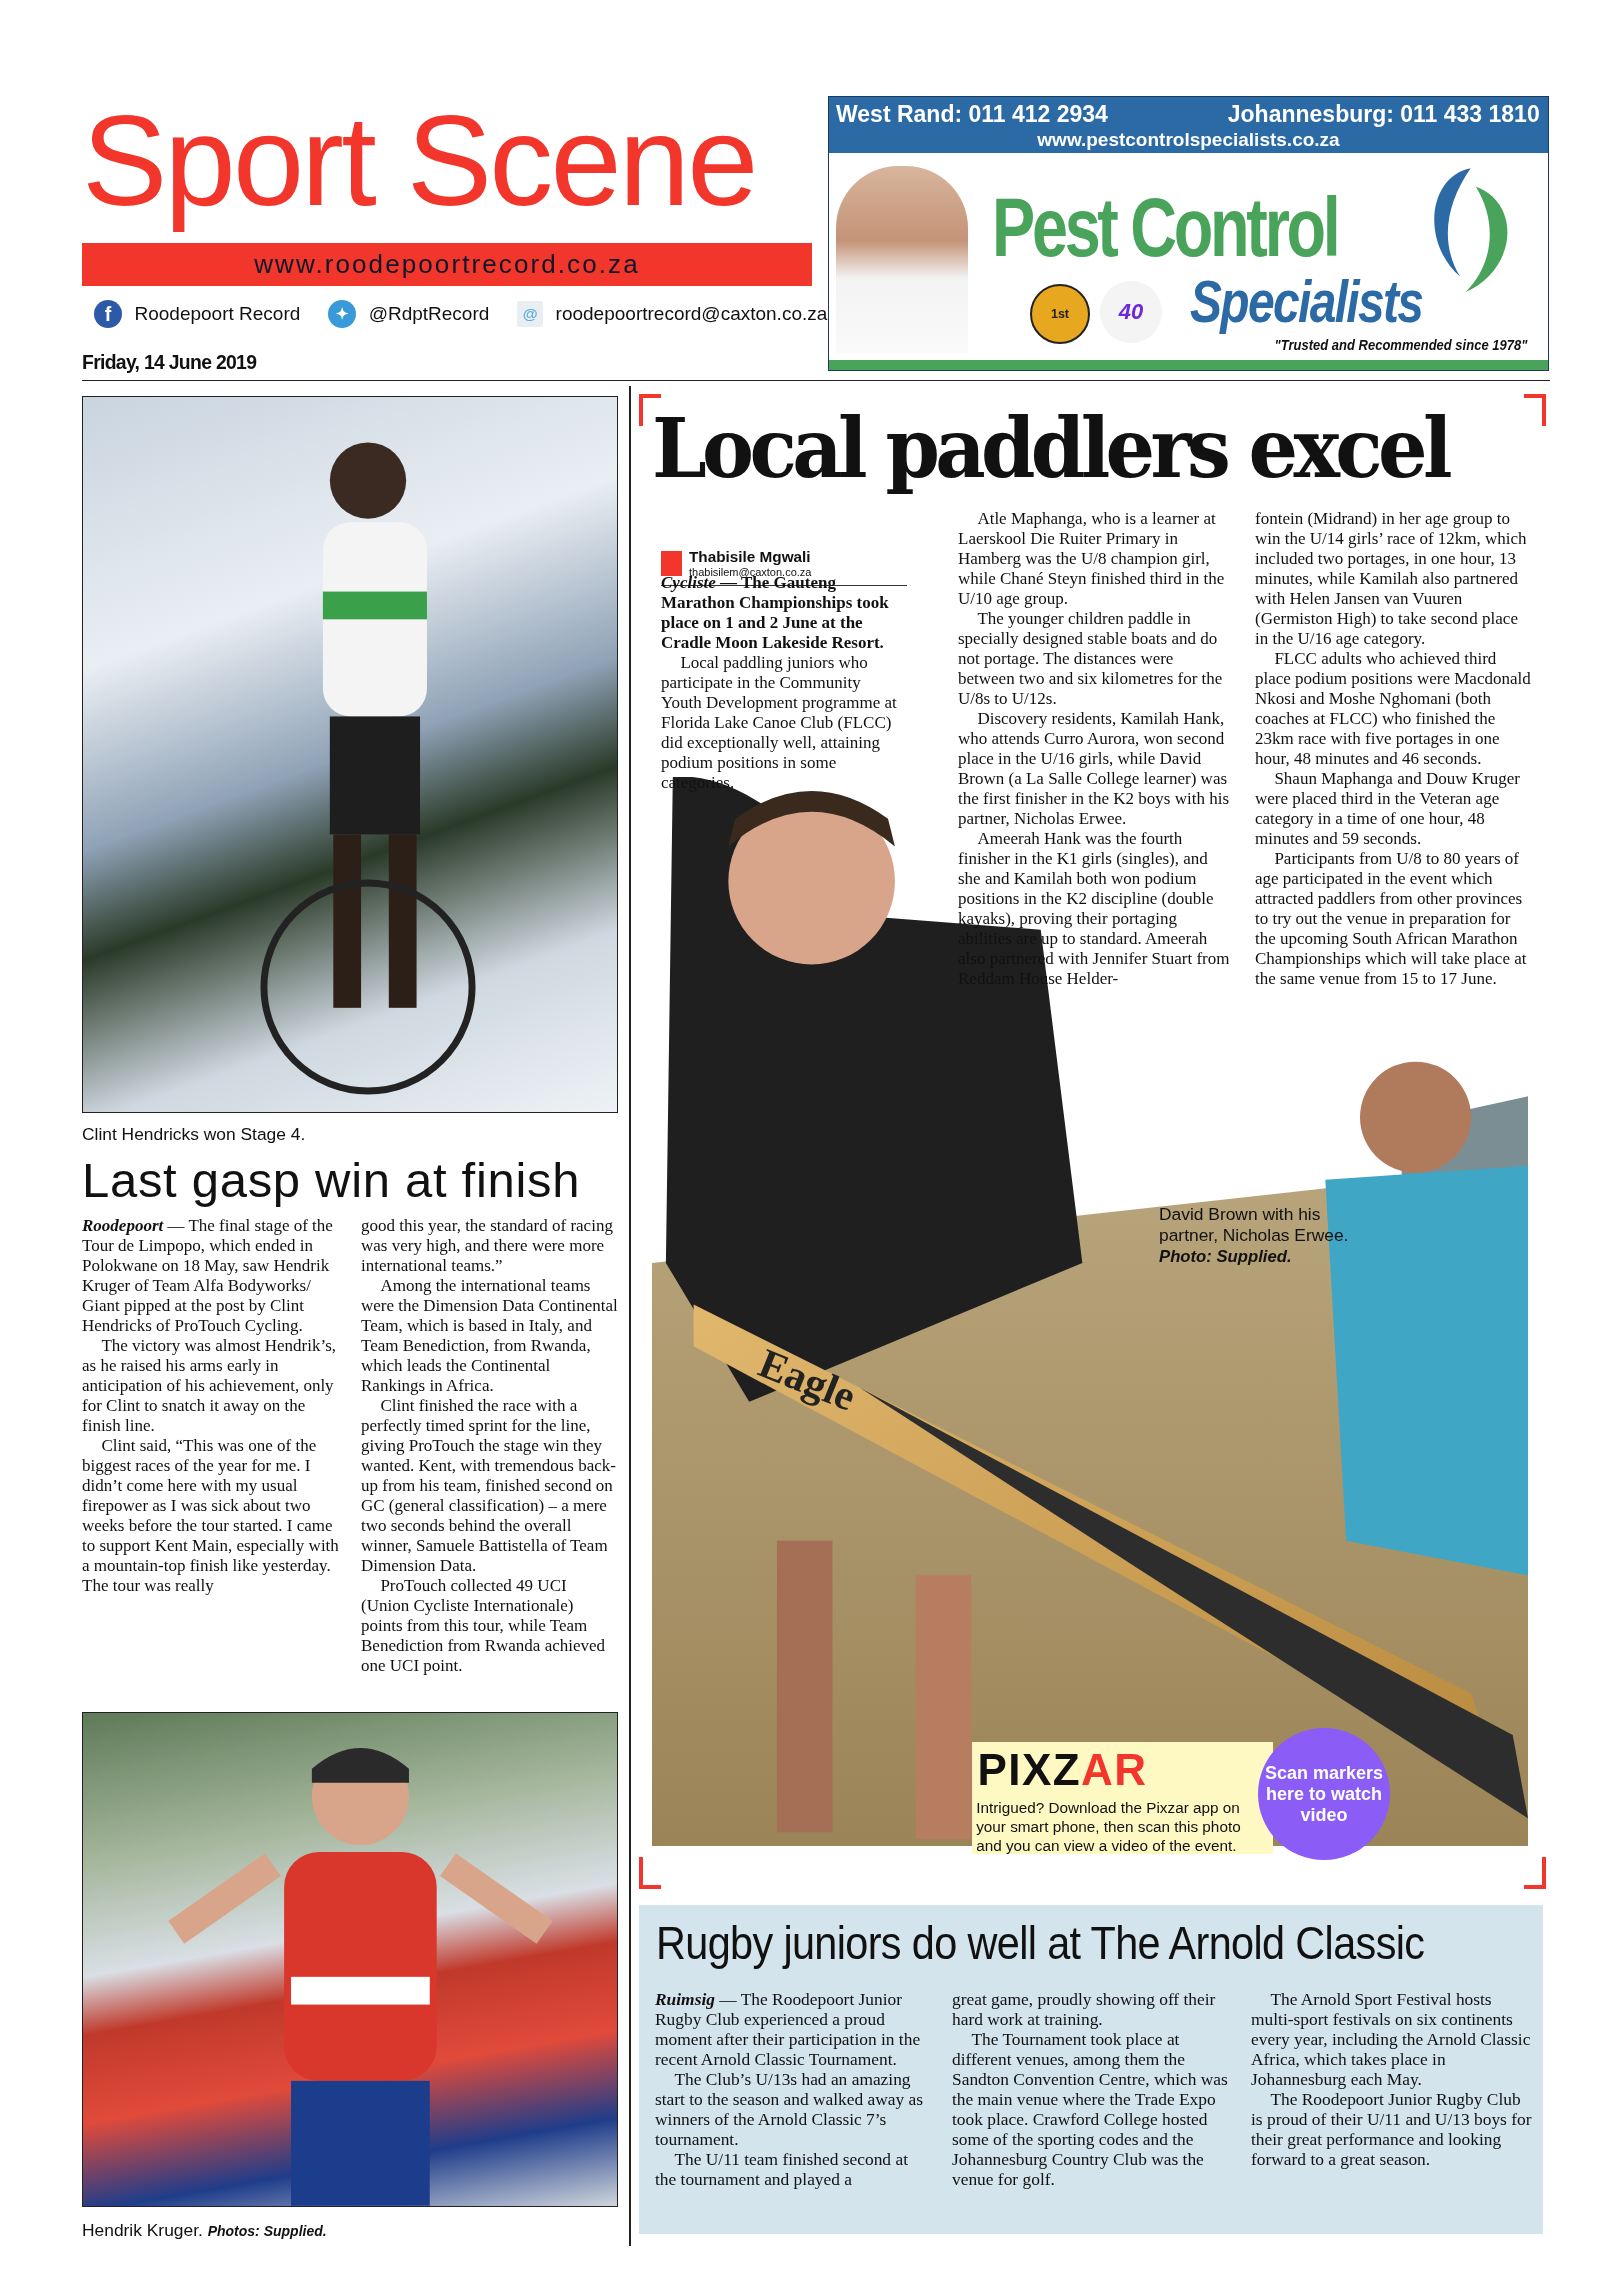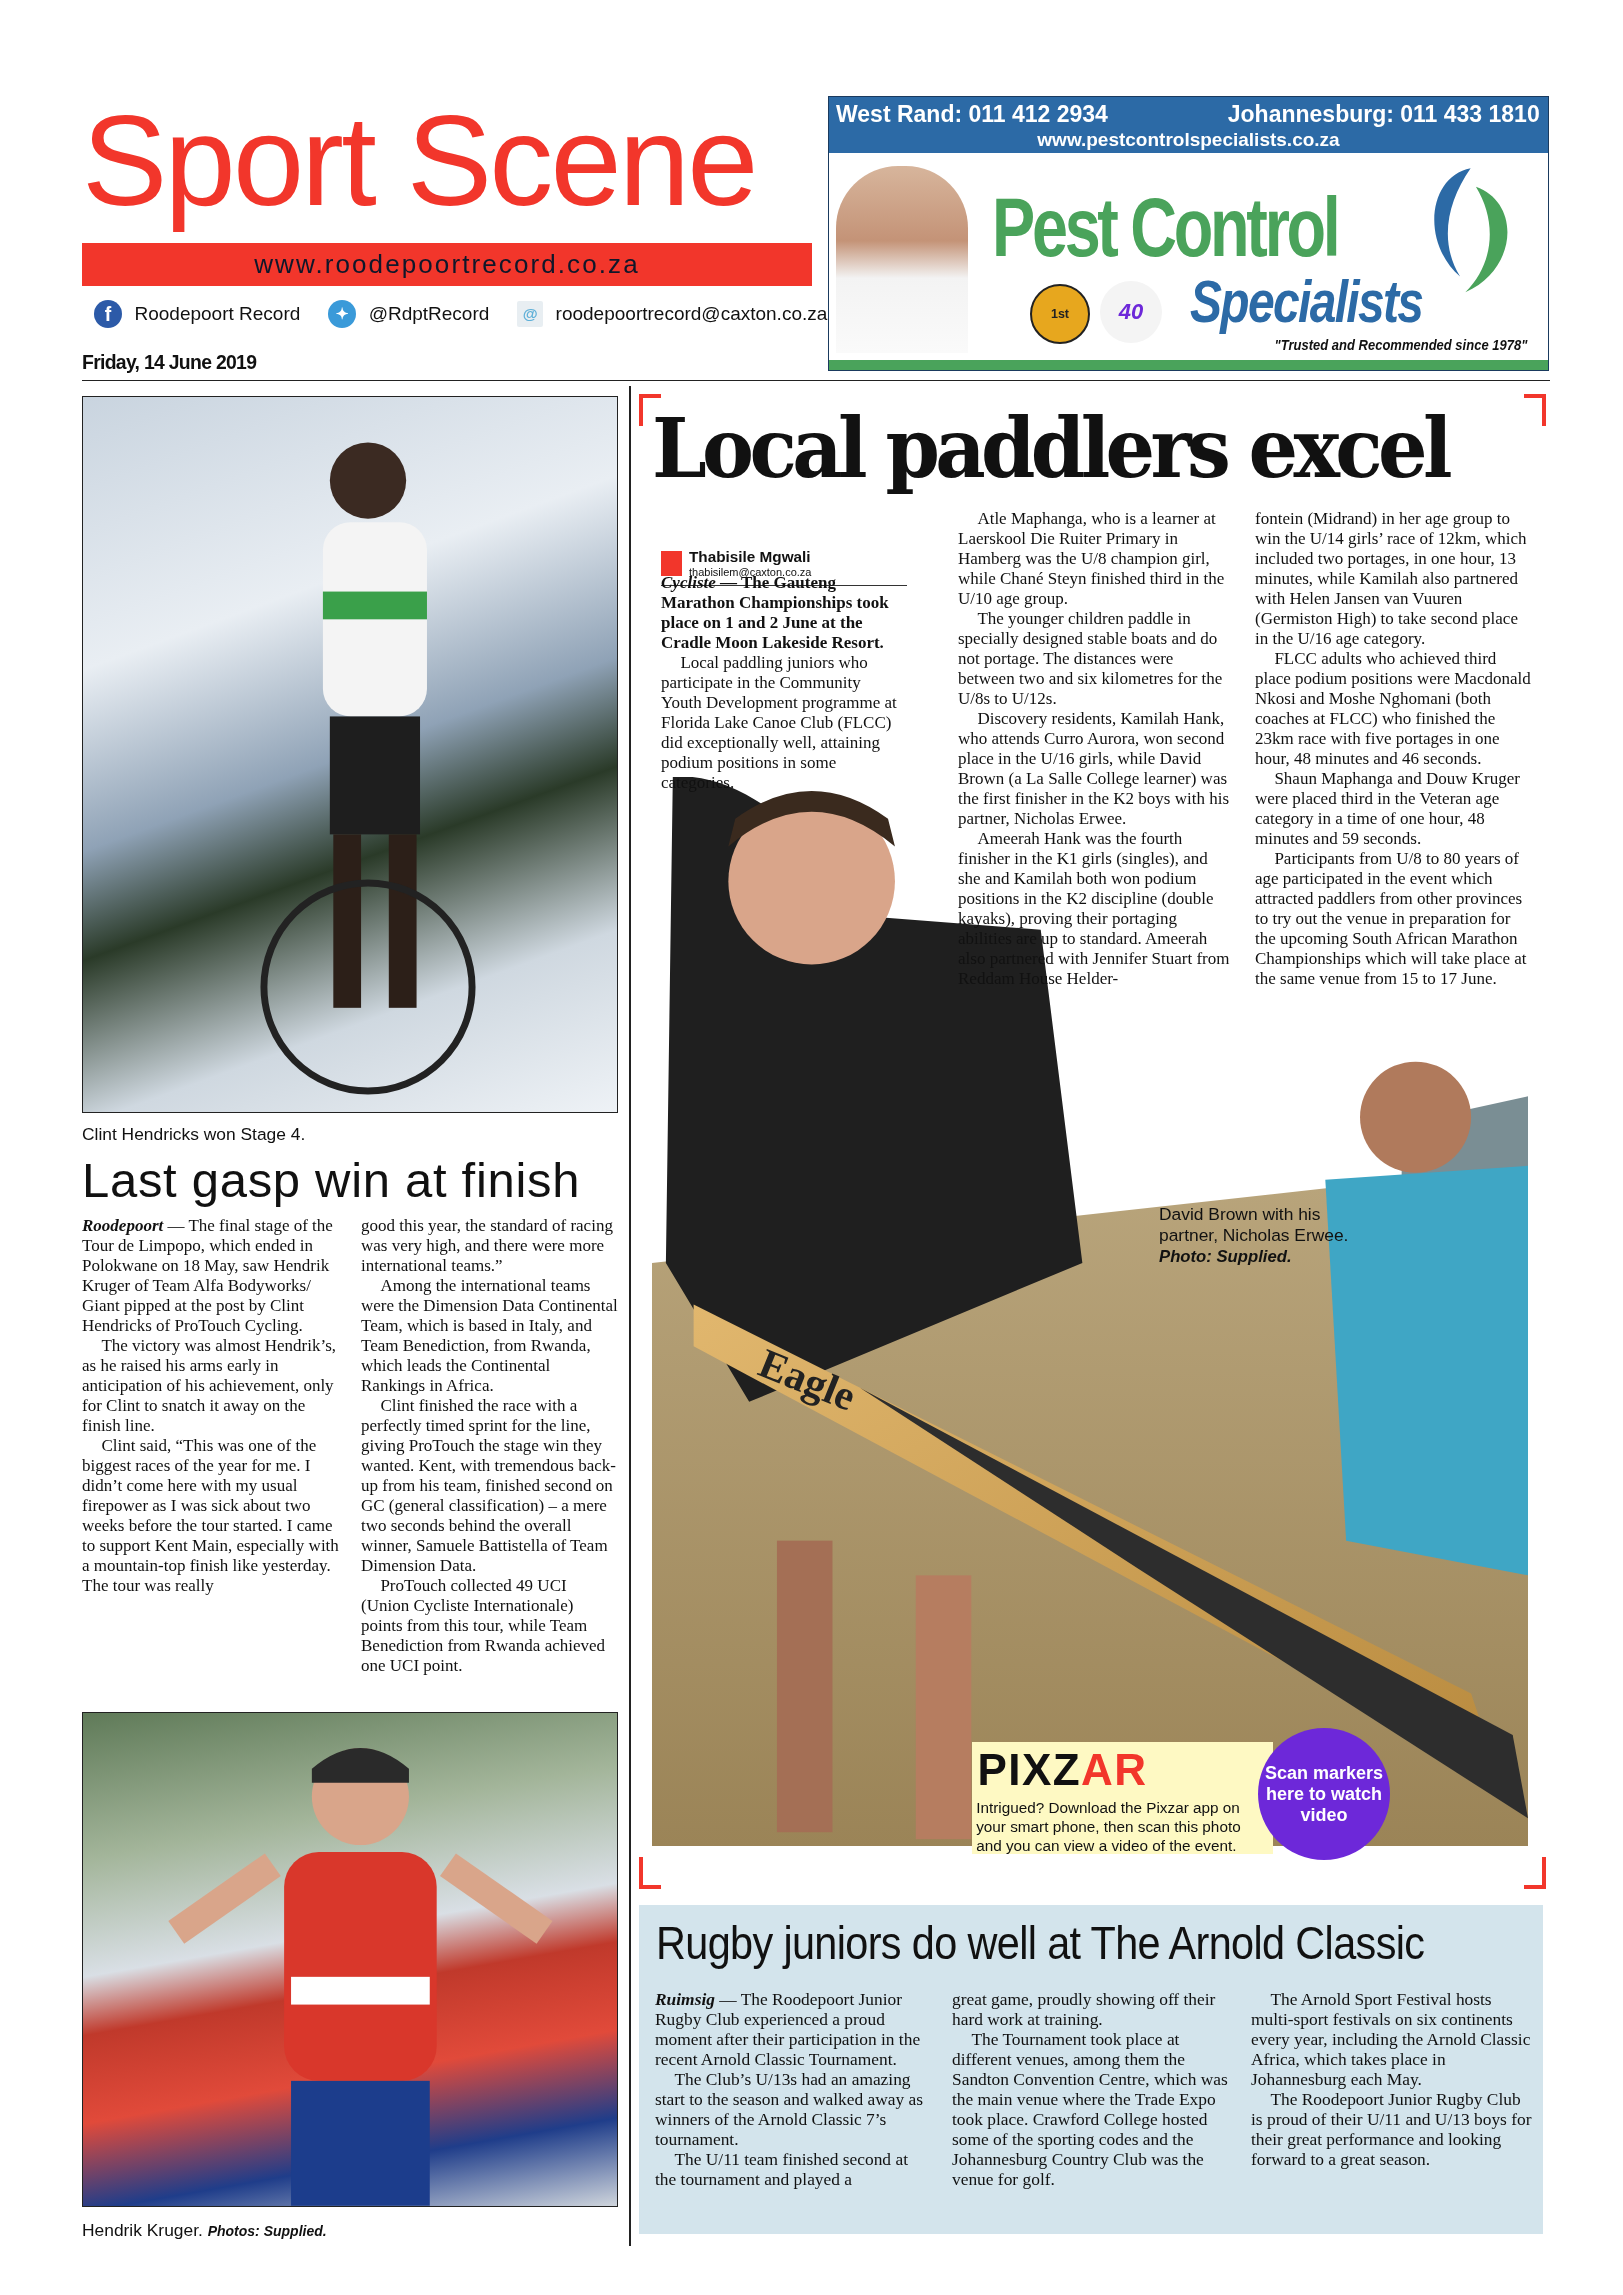--- a/index.html
+++ b/index.html
@@ -62,21 +62,21 @@
   .col-m1 .intro{font-weight:bold;}
   .col-m2{left:958px;top:509px;width:274px;}
   .col-m3{left:1255px;top:509px;width:278px;}
   .paddle-photo{left:652px;top:777px;width:876px;height:1083px;}
   .cap-db{left:1159px;top:1204px;width:208px;}
   .cap-db b{font-style:italic;font-size:16.7px;}
   .pixz{left:972px;top:1742px;width:301px;height:112px;background:#fef9c3;}
   .pixz .logo{position:absolute;left:5.6px;top:2.8px;font-family:"Liberation Sans",sans-serif;font-weight:bold;font-size:44px;letter-spacing:1.4px;}
   .pixz .logo .r{color:#f2362b;}
   .pixz .txt{position:absolute;left:4.2px;top:56px;width:292px;font-family:"Liberation Sans",sans-serif;font-size:15.3px;line-height:19px;}
-  .scan{left:1258px;top:1728px;width:132px;height:132px;border-radius:50%;background:#6d28d9;color:#fff;font-family:"Liberation Sans",sans-serif;font-weight:bold;font-size:18px;line-height:21px;display:flex;align-items:center;text-align:center;}
+  .scan{left:1258px;top:1728px;width:132px;height:132px;border-radius:50%;background:#8b5cf6;color:#fff;font-family:"Liberation Sans",sans-serif;font-weight:bold;font-size:18px;line-height:21px;display:flex;align-items:center;text-align:center;}
   
   .rugby{left:639px;top:1905px;width:904px;height:329px;background:#d3e4ec;}
   .h-rugby{left:656px;top:1916px;font-family:"Liberation Sans",sans-serif;font-size:46px;white-space:nowrap;transform:scaleX(.9);transform-origin:left;letter-spacing:-0.7px;}
   .col-r1{left:655px;top:1989px;width:278px;}
   .col-r2{left:952px;top:1989px;width:278px;}
   .col-r3{left:1251px;top:1989px;width:281px;}
   .rugby .col, .col-r1,.col-r2,.col-r3{font-size:17.4px;line-height:20px;}
 </style>
 </head>
 <body>

